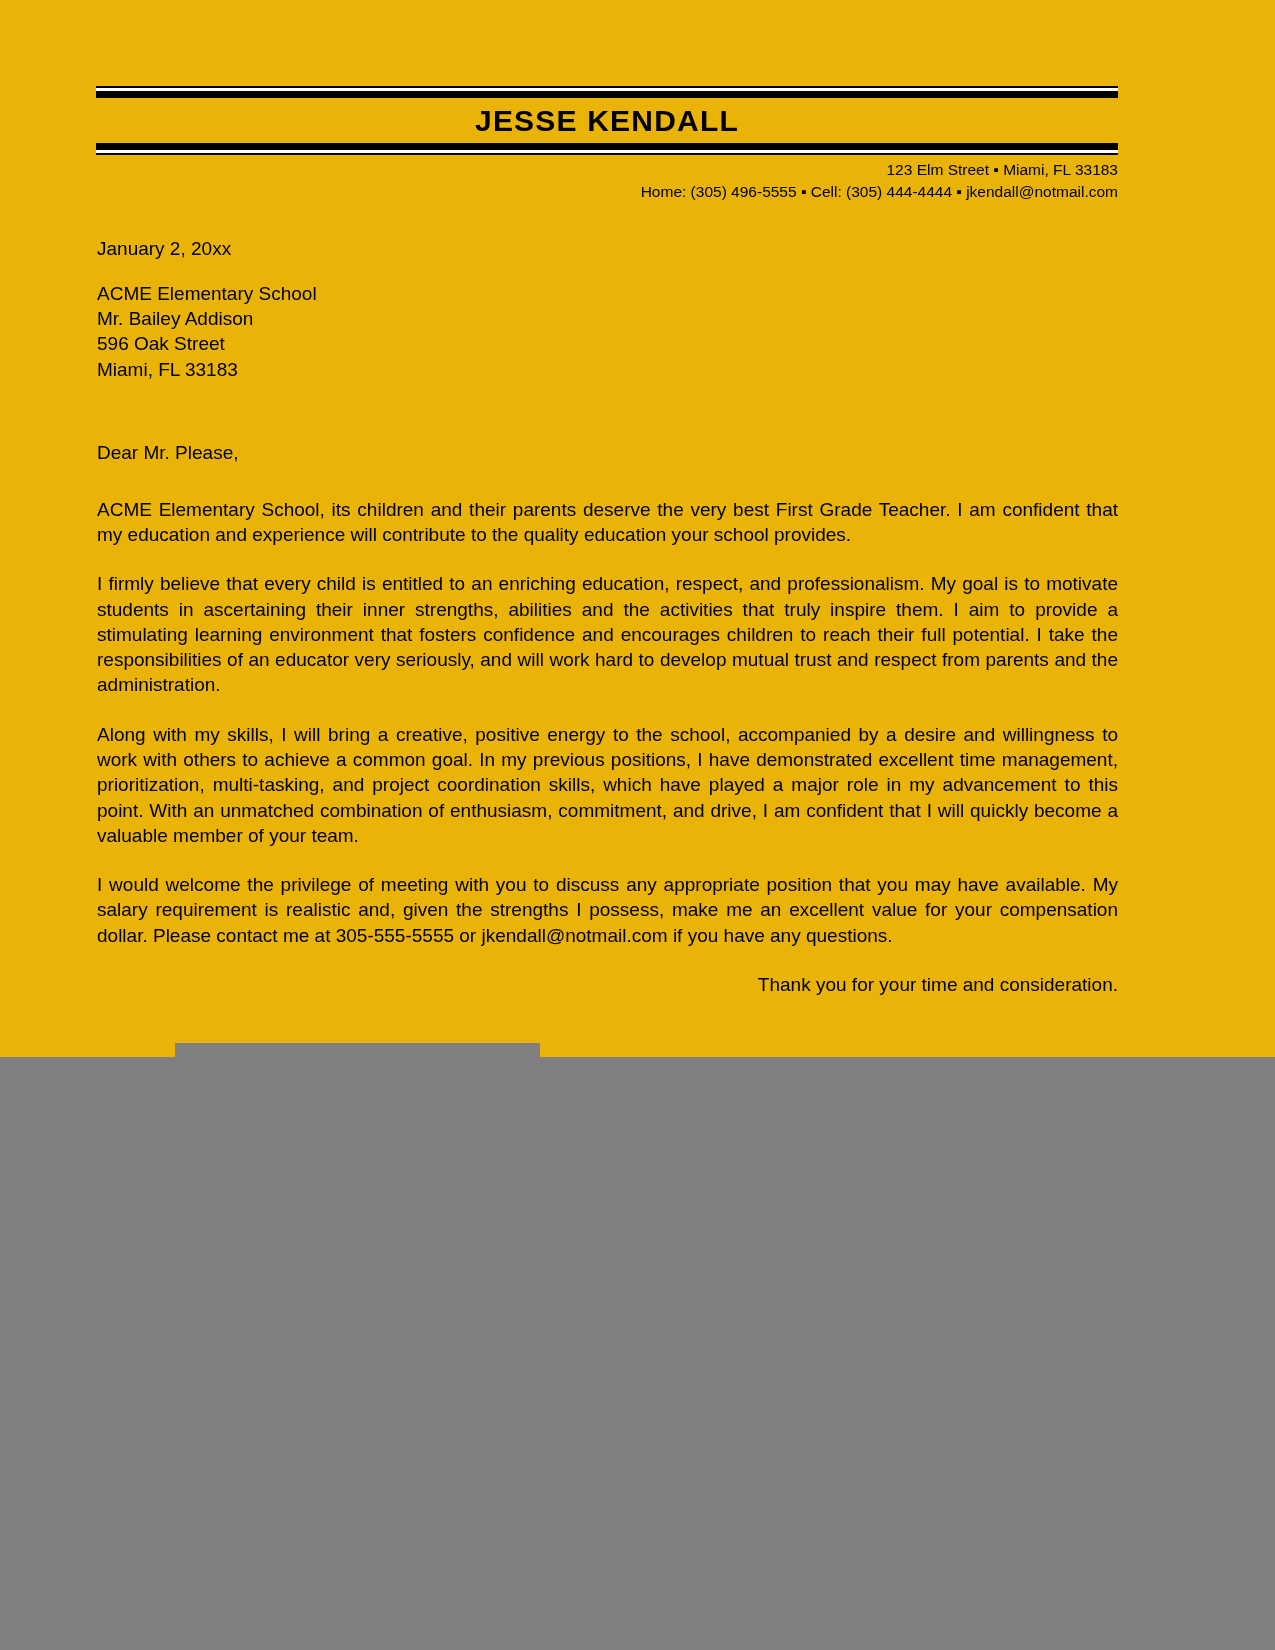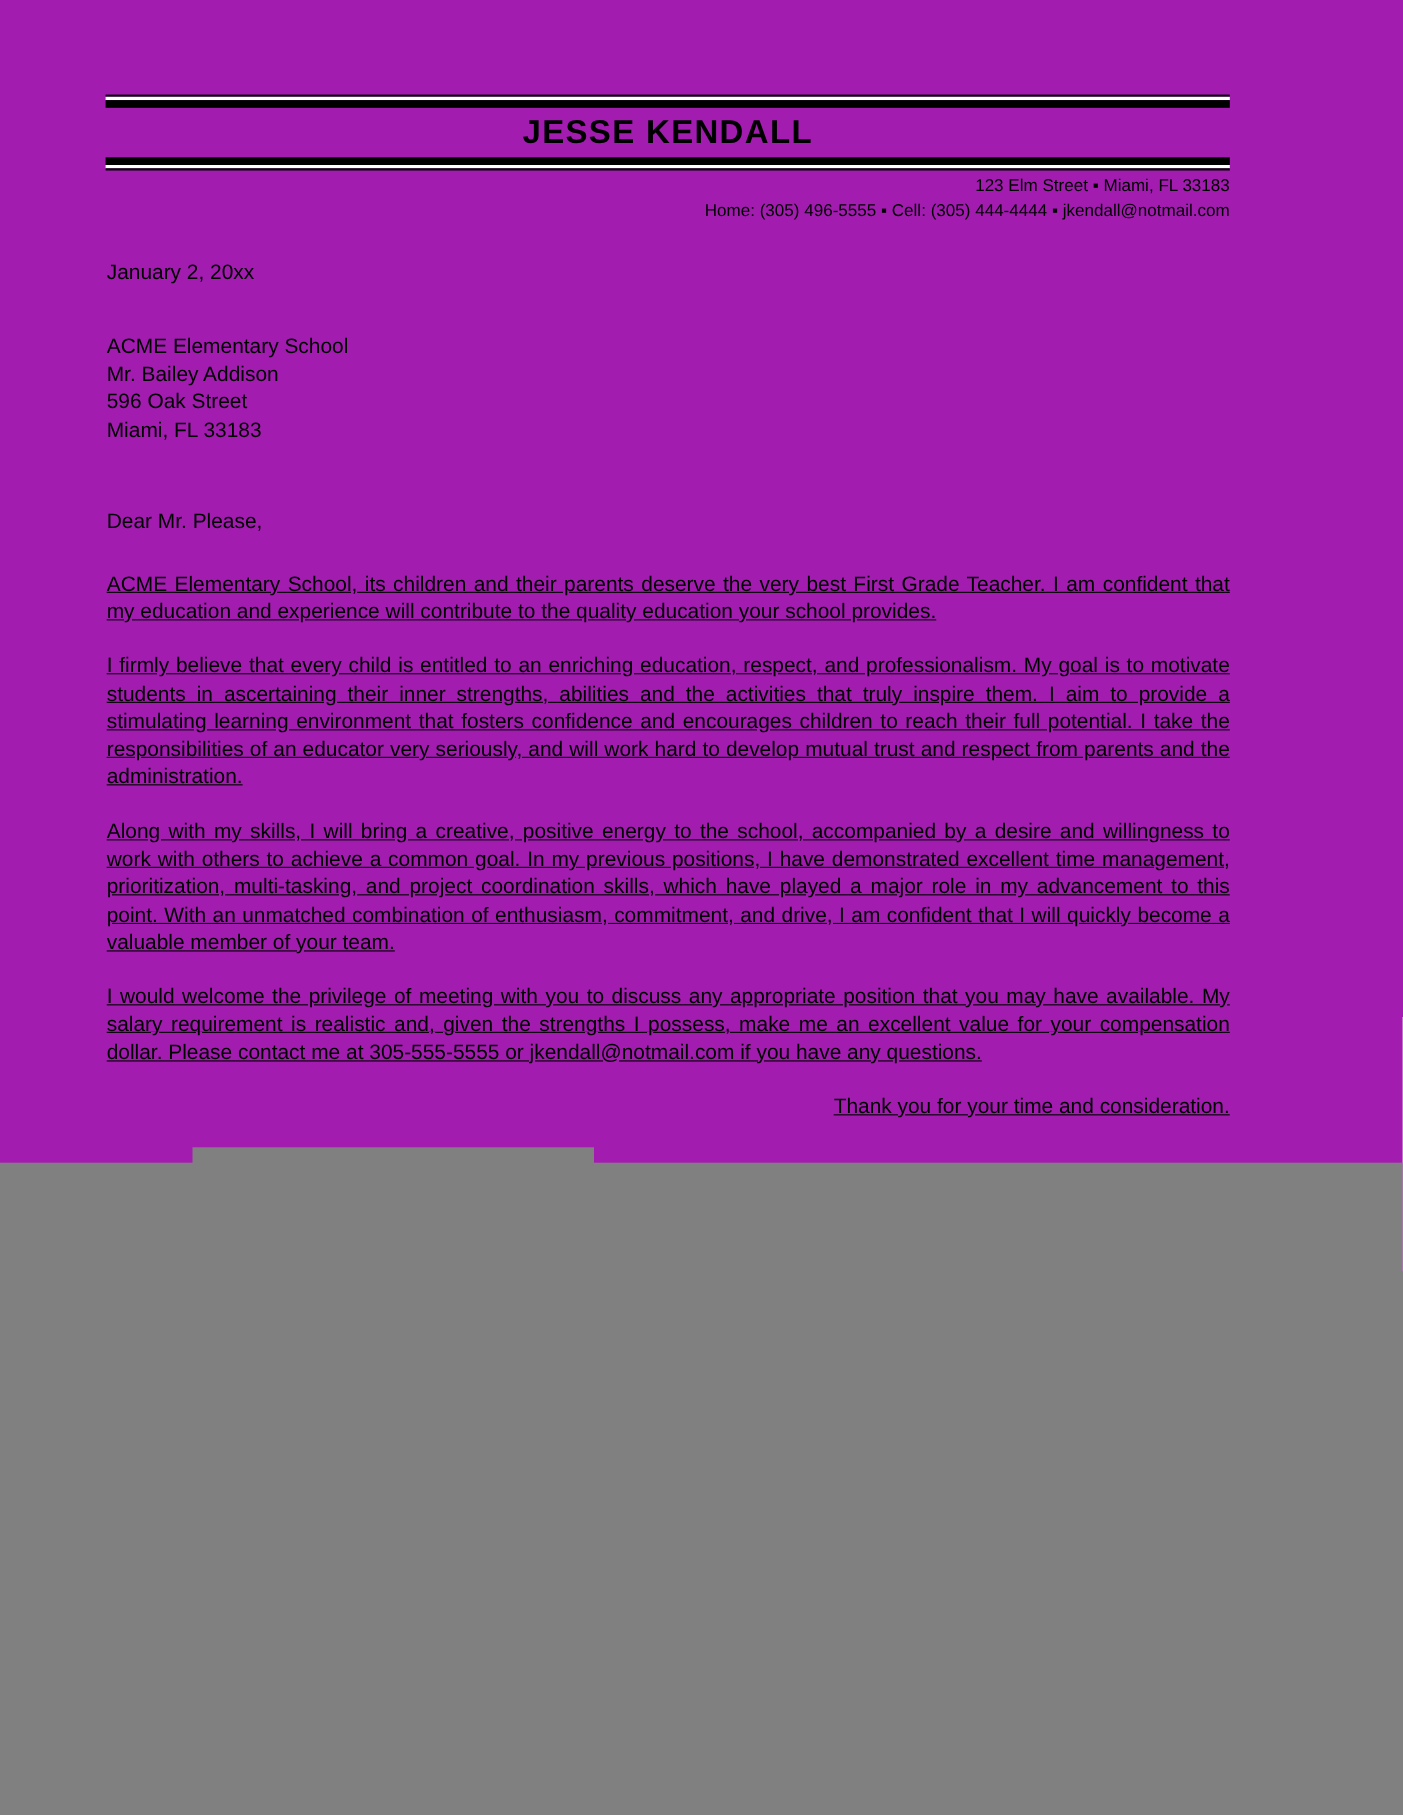--- a/index.html
+++ b/index.html
@@ -14,21 +14,21 @@
     overflow: hidden;
     font-family: "Liberation Sans", sans-serif;
   }
 
   
   #page {
     position: absolute;
     left: 0; top: 0;
     width: 1275px;
     height: 1650px;
-    background: #a21caf;
+    background: #eab308;
   }
 
   
   #letterhead {
     position: absolute;
     left: 96px;
     top: 86px;
     width: 1022px;
   }
   .rule-top-thin {
@@ -85,38 +85,37 @@
   #letter-body {
     position: absolute;
     left: 97px;
     top: 236px;
     width: 1021px;
     color: #000000;
     font-size: 19px;
     line-height: 1.33;
   }
   .date-line {
-    margin: 0 0 42px 0;
+    margin: 0 0 20px 0;
   }
   .addr-block {
     margin: 0 0 58px 0;
   }
   .addr-line {
     margin: 0;
     line-height: 1.32;
   }
   .salutation {
     margin: 0 0 32px 0;
   }
   .para {
     margin: 0 0 24px 0;
     text-align: justify;
     text-justify: inter-word;
     line-height: 1.33;
-    text-decoration: underline;
   }
   .para-last {
     margin: 0;
     text-align: right;
   }
 
   
   #overlay-step {
     position: absolute;
     left: 175px;

